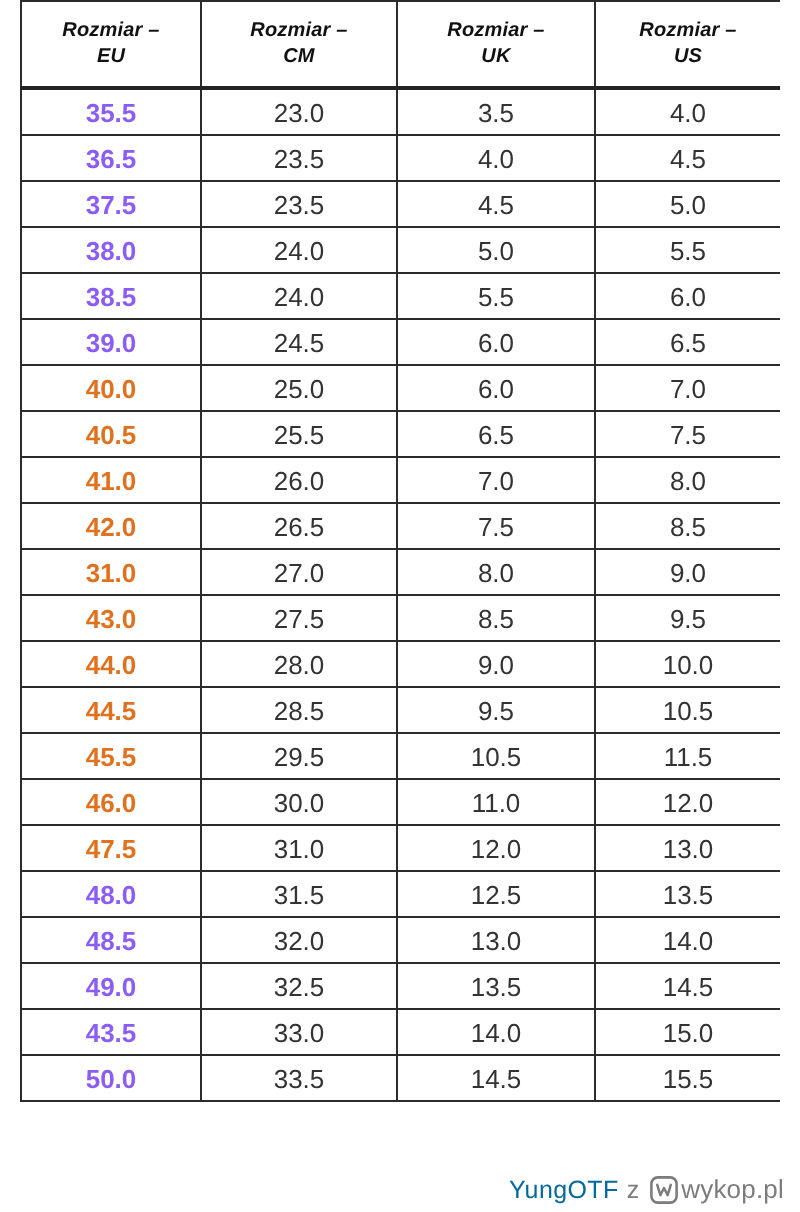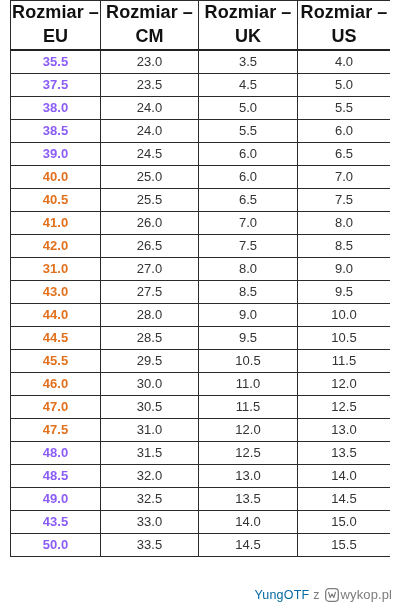--- a/index.html
+++ b/index.html
@@ -39,27 +39,28 @@
   table.size-table td {
     border: 1px solid #2b2b2b;
     text-align: center;
     vertical-align: middle;
     padding: 0;
     background: #ffffff;
   }
 
   table.size-table thead th {
     height: 42px;
-    font-size: 18px;
+    font-size: 10px;
     font-weight: bold;
     color: #111111;
     line-height: 1.32;
     letter-spacing: 0.1px;
     border-bottom-width: 2px;
     border-bottom-color: #222222;
+    font-style: italic;
   }
   .th-line {
     display: block;
   }
 
   table.size-table tbody td {
     height: 22px;
     font-size: 13px;
     color: #333333;
     font-weight: normal;
@@ -147,20 +148,26 @@
       </tr>
     </thead>
     <tbody id="table-body">
         <tr>
           <td class="eu-cell">35.5</td>
           <td>23.0</td>
           <td>3.5</td>
           <td>4.0</td>
         </tr>
         <tr>
+          <td class="eu-cell">36.5</td>
+          <td>23.5</td>
+          <td>4.0</td>
+          <td>4.5</td>
+        </tr>
+        <tr>
           <td class="eu-cell">37.5</td>
           <td>23.5</td>
           <td>4.5</td>
           <td>5.0</td>
         </tr>
         <tr>
           <td class="eu-cell">38.0</td>
           <td>24.0</td>
           <td>5.0</td>
           <td>5.5</td>
@@ -229,26 +236,20 @@
           <td class="eu-cell highlight">45.5</td>
           <td>29.5</td>
           <td>10.5</td>
           <td>11.5</td>
         </tr>
         <tr>
           <td class="eu-cell highlight">46.0</td>
           <td>30.0</td>
           <td>11.0</td>
           <td>12.0</td>
-        </tr>
-        <tr>
-          <td class="eu-cell highlight">47.0</td>
-          <td>30.5</td>
-          <td>11.5</td>
-          <td>12.5</td>
         </tr>
         <tr>
           <td class="eu-cell highlight">47.5</td>
           <td>31.0</td>
           <td>12.0</td>
           <td>13.0</td>
         </tr>
         <tr>
           <td class="eu-cell">48.0</td>
           <td>31.5</td>

